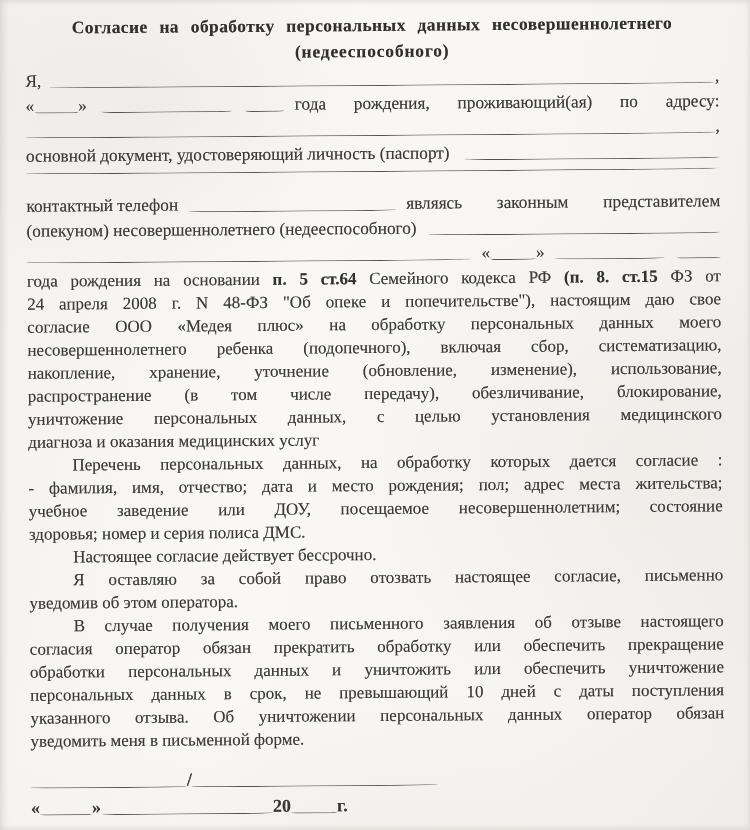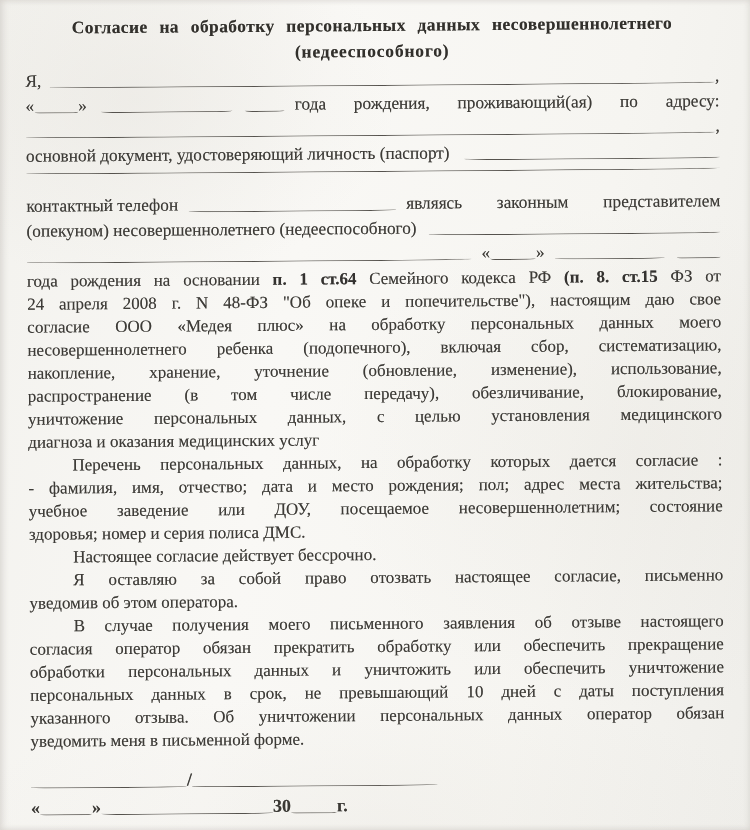--- a/index.html
+++ b/index.html
@@ -105,21 +105,21 @@
 
     <div class="fl">
       <span class="bk grow" style="margin-right:10px;"></span>
       <span>«</span>
       <span class="bk" style="width:46px;"></span>
       <span>»</span>
       <span class="bk" style="width:110px;margin-left:10px;"></span>
       <span class="bk" style="width:44px;margin-left:12px;"></span>
     </div>
 
-    <div class="bl j"><span>года рождения на основании</span> <b>п. 1  ст.64</b> <span>Семейного кодекса РФ</span> <b>(п. 8.  ст.15</b> <span>ФЗ от</span></div>
+    <div class="bl j"><span>года рождения на основании</span> <b>п. 5  ст.64</b> <span>Семейного кодекса РФ</span> <b>(п. 8.  ст.15</b> <span>ФЗ от</span></div>
     <div class="bl j">24 апреля 2008 г. N 48-ФЗ "Об опеке и попечительстве"), настоящим даю свое</div>
     <div class="bl j">согласие ООО «Медея плюс» на обработку персональных данных моего</div>
     <div class="bl j">несовершеннолетнего ребенка (подопечного), включая сбор, систематизацию,</div>
     <div class="bl j">накопление, хранение, уточнение (обновление, изменение), использование,</div>
     <div class="bl j">распространение (в том числе передачу), обезличивание, блокирование,</div>
     <div class="bl j">уничтожение персональных данных, с целью  установления медицинского</div>
     <div class="bl">диагноза и оказания медицинских услуг</div>
 
     <div class="bl j ind">Перечень персональных данных,  на обработку которых дается согласие :</div>
     <div class="bl j">- фамилия, имя, отчество; дата и место рождения; пол; адрес места жительства;</div>
@@ -141,19 +141,19 @@
     <div class="sigrow">
       <span class="bk" style="width:156px;"></span>
       <span>/</span>
       <span class="bk" style="width:246px;"></span>
     </div>
     <div class="daterow">
       <span>«</span>
       <span class="bk" style="width:52px;"></span>
       <span>»</span>
       <span class="bk" style="width:172px;"></span>
-      <span>30</span>
+      <span>20</span>
       <span class="bk" style="width:46px;"></span>
       <span>г.</span>
     </div>
 
   </div>
 </div>
 
 </body></html>

